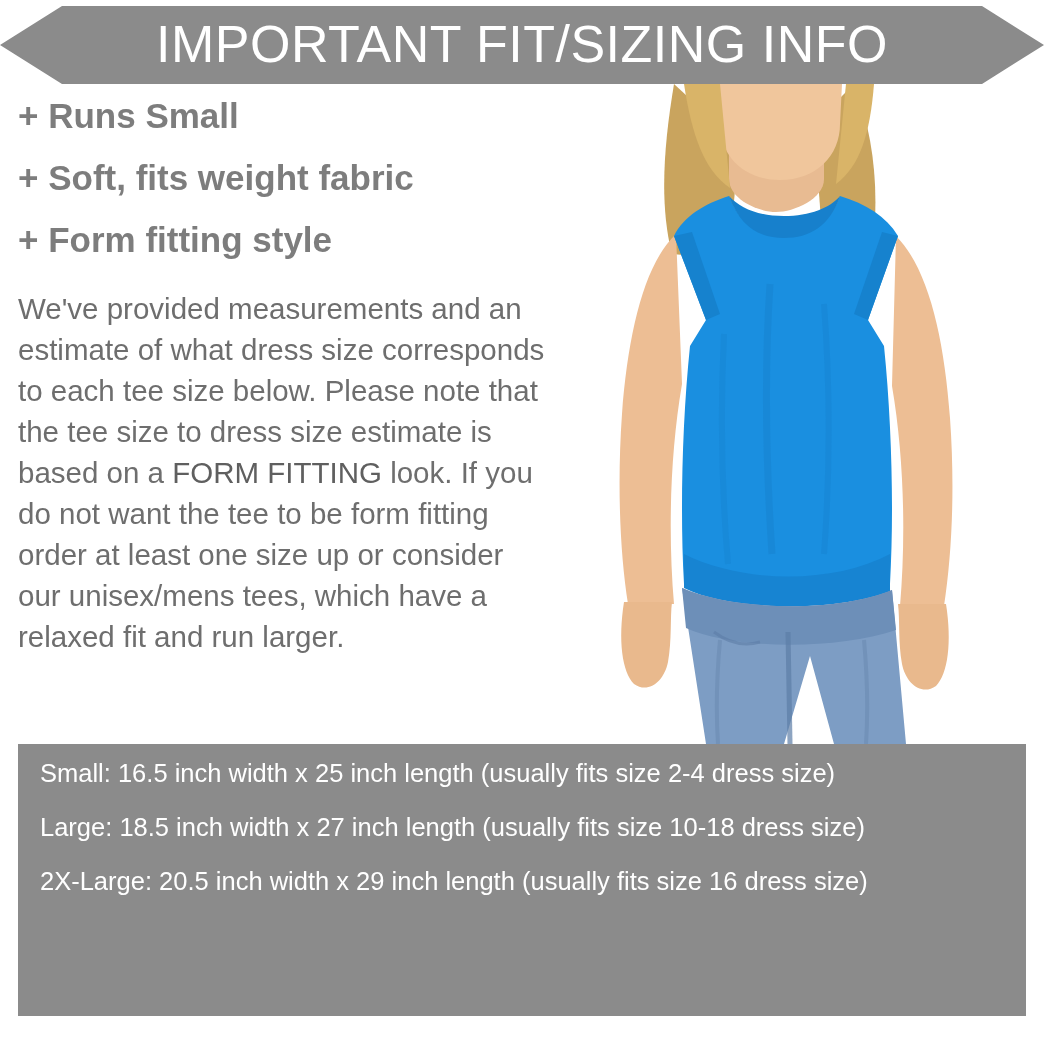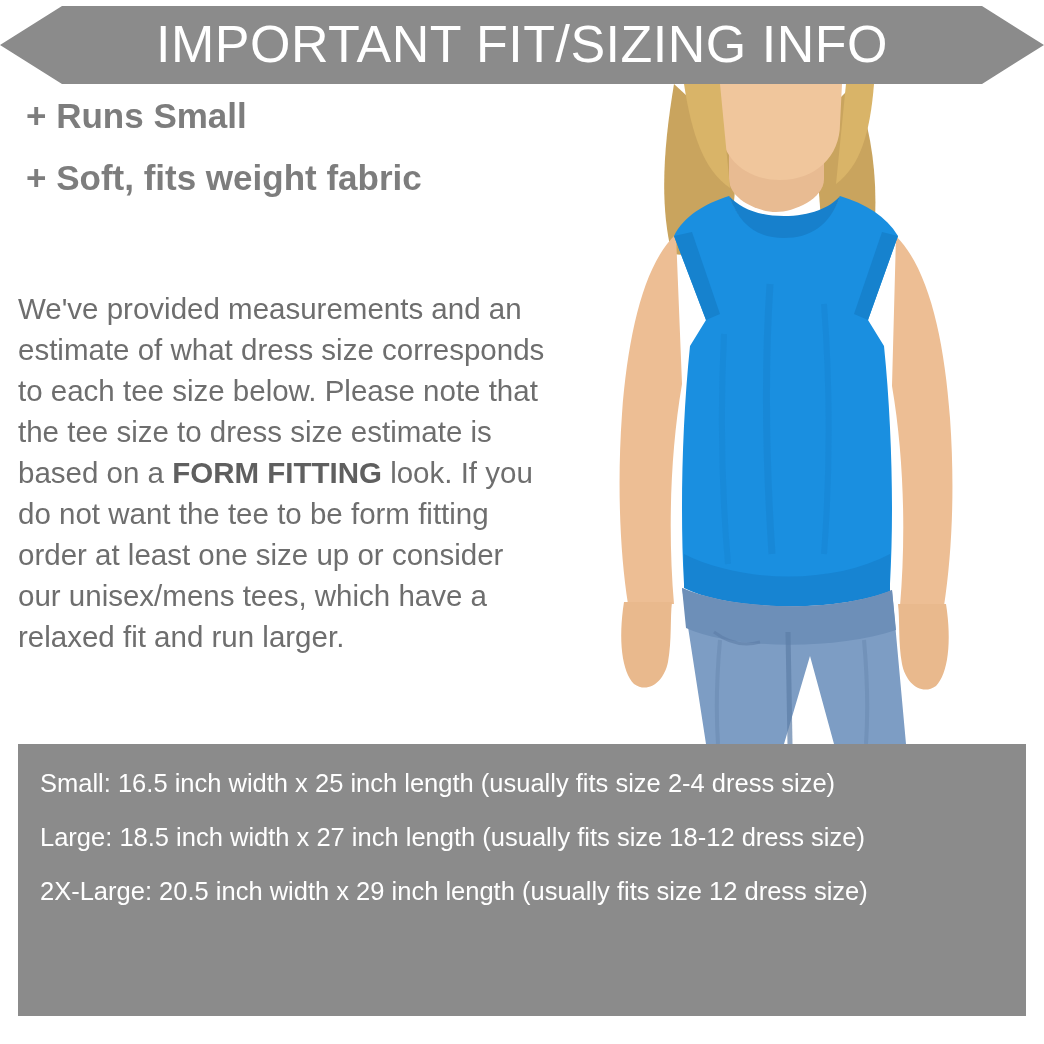--- a/index.html
+++ b/index.html
@@ -84,36 +84,36 @@
   .bullets {
     position: absolute;
     left: 18px;
     top: 96px;
     width: 540px;
   }
   .bullet {
     color: #7d7d7d;
     font-size: 35px;
     font-weight: bold;
-    margin: 0 0 22px 8px;
+    margin: 0 0 22px 0;
     white-space: nowrap;
   }
 
   
   .para {
     position: absolute;
     left: 18px;
     top: 288px;
     width: 530px;
     color: #6e6e6e;
     font-size: 29.5px;
     line-height: 41px;
   }
   .para b {
-    font-weight: bold;
+    font-weight: normal;
     color: #5f5f5f;
     margin-top: 23px;
   }
 
   
   .size-box {
     position: absolute;
     left: 18px;
     top: 744px;
     width: 1008px;
@@ -124,21 +124,21 @@
   .size-row {
     color: #ffffff;
     font-size: 25.5px;
     line-height: 30px;
     padding: 0 0 0 22px;
     white-space: nowrap;
     height: 54px;
     display: flex;
     align-items: center;
   }
-  .size-row:first-child { padding-top: 12px; }
+  .size-row:first-child { padding-top: 2px; }
 </style>
 </head>
 <body>
 
 <div class="page">
 
   <div class="banner">
     <div class="banner-bar"></div>
     <div class="banner-notch-left"></div>
     <div class="banner-notch-right"></div>
@@ -185,23 +185,24 @@
       <path d="M190 548 C206 560 222 562 236 558" stroke="#5d7da6" stroke-width="3" fill="none" opacity="0.6"></path>
 
       <path d="M100 518 C94 556 98 588 110 600 C124 610 140 598 144 578 C148 556 146 534 148 518 Z" fill="#e9b98d"></path>
       <path d="M422 520 C428 558 424 590 412 602 C398 612 382 600 378 580 C374 558 376 536 374 520 Z" fill="#e9b98d"></path>
     </svg>
   </div>
 
   <div class="bullets">
     <div class="bullet">+ Runs Small</div>
     <div class="bullet">+ Soft, fits weight fabric</div>
+    <div class="bullet">+ Form fitting style</div>
   </div>
 
   <div class="para"><span>We've provided measurements and an estimate of what dress size corresponds to each tee size below. Please note that the tee size to dress size estimate is based on a </span><b>FORM FITTING</b><span> look. If you do not want the tee to be form fitting order at least one size up or consider our unisex/mens tees, which have a relaxed fit and run larger.</span></div>
 
   <div class="size-box">
     <div class="size-row">Small: 16.5 inch width x 25 inch length  (usually fits size 2-4 dress size)</div>
-    <div class="size-row">Large: 18.5 inch width x 27 inch length  (usually fits size 18-12 dress size)</div>
-    <div class="size-row">2X-Large: 20.5 inch width x 29 inch length (usually fits size 12 dress size)</div>
+    <div class="size-row">Large: 18.5 inch width x 27 inch length  (usually fits size 10-18 dress size)</div>
+    <div class="size-row">2X-Large: 20.5 inch width x 29 inch length (usually fits size 16 dress size)</div>
   </div>
 
 </div>
 
 </body></html>

